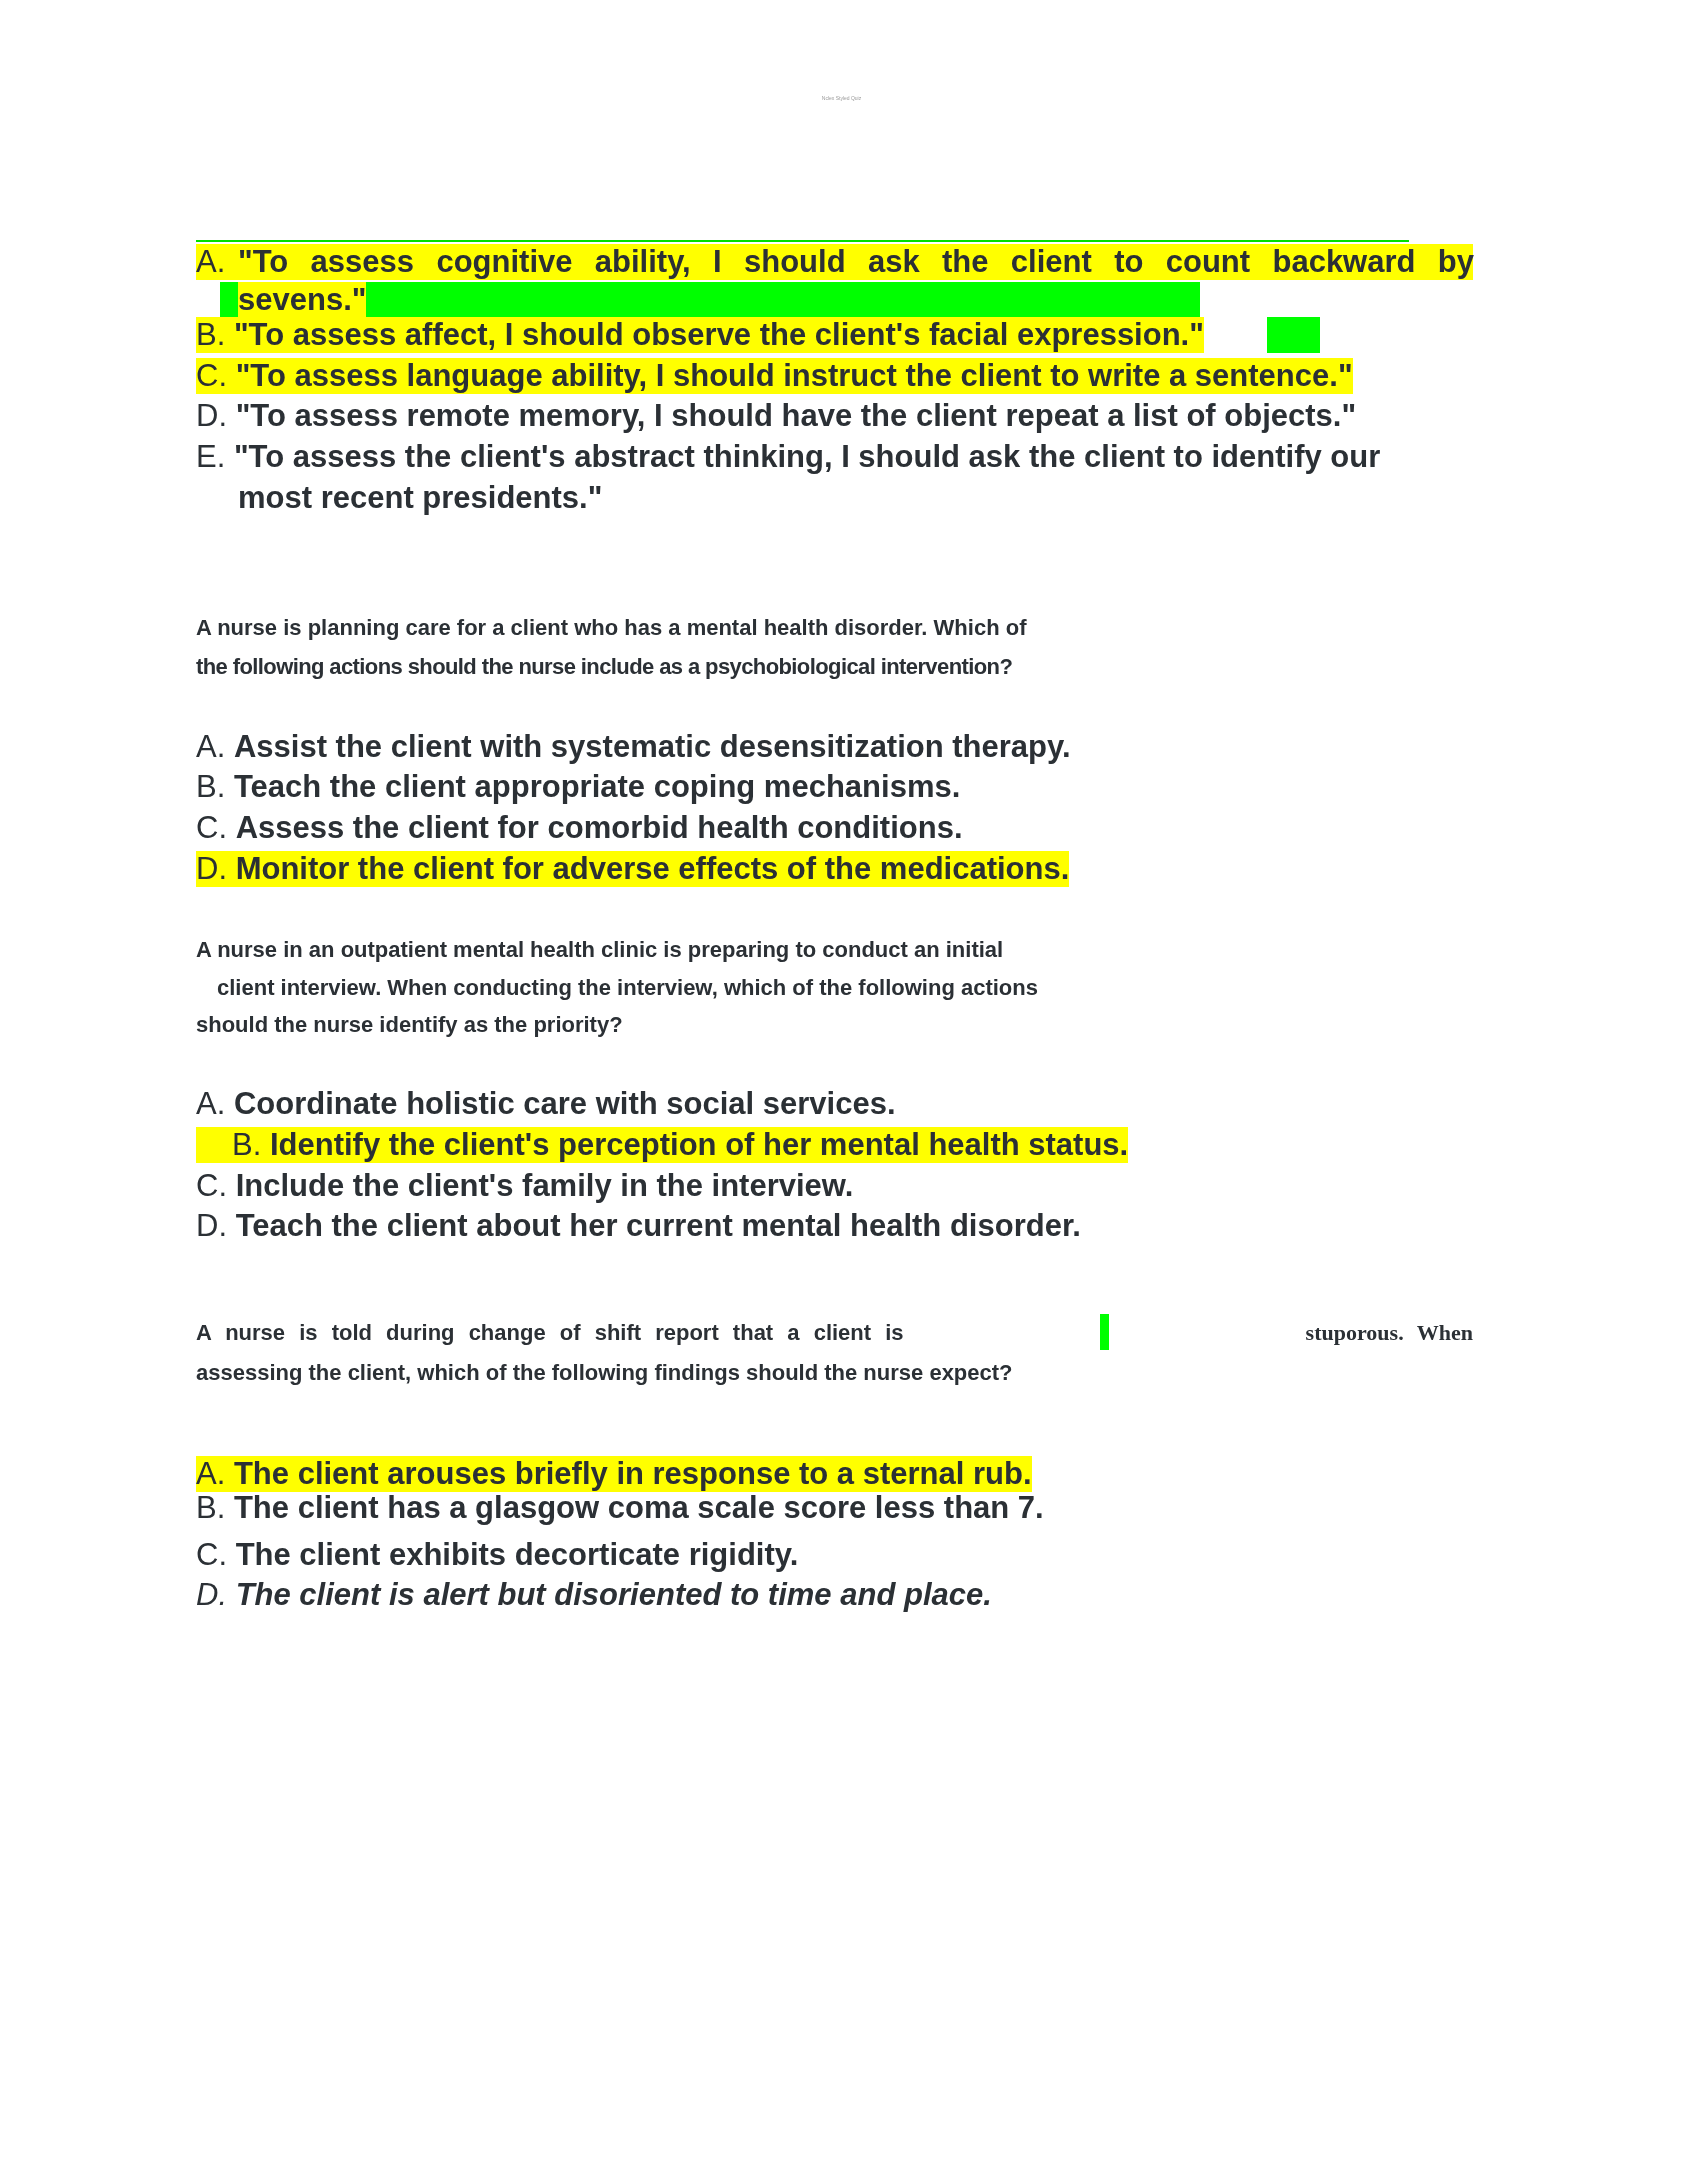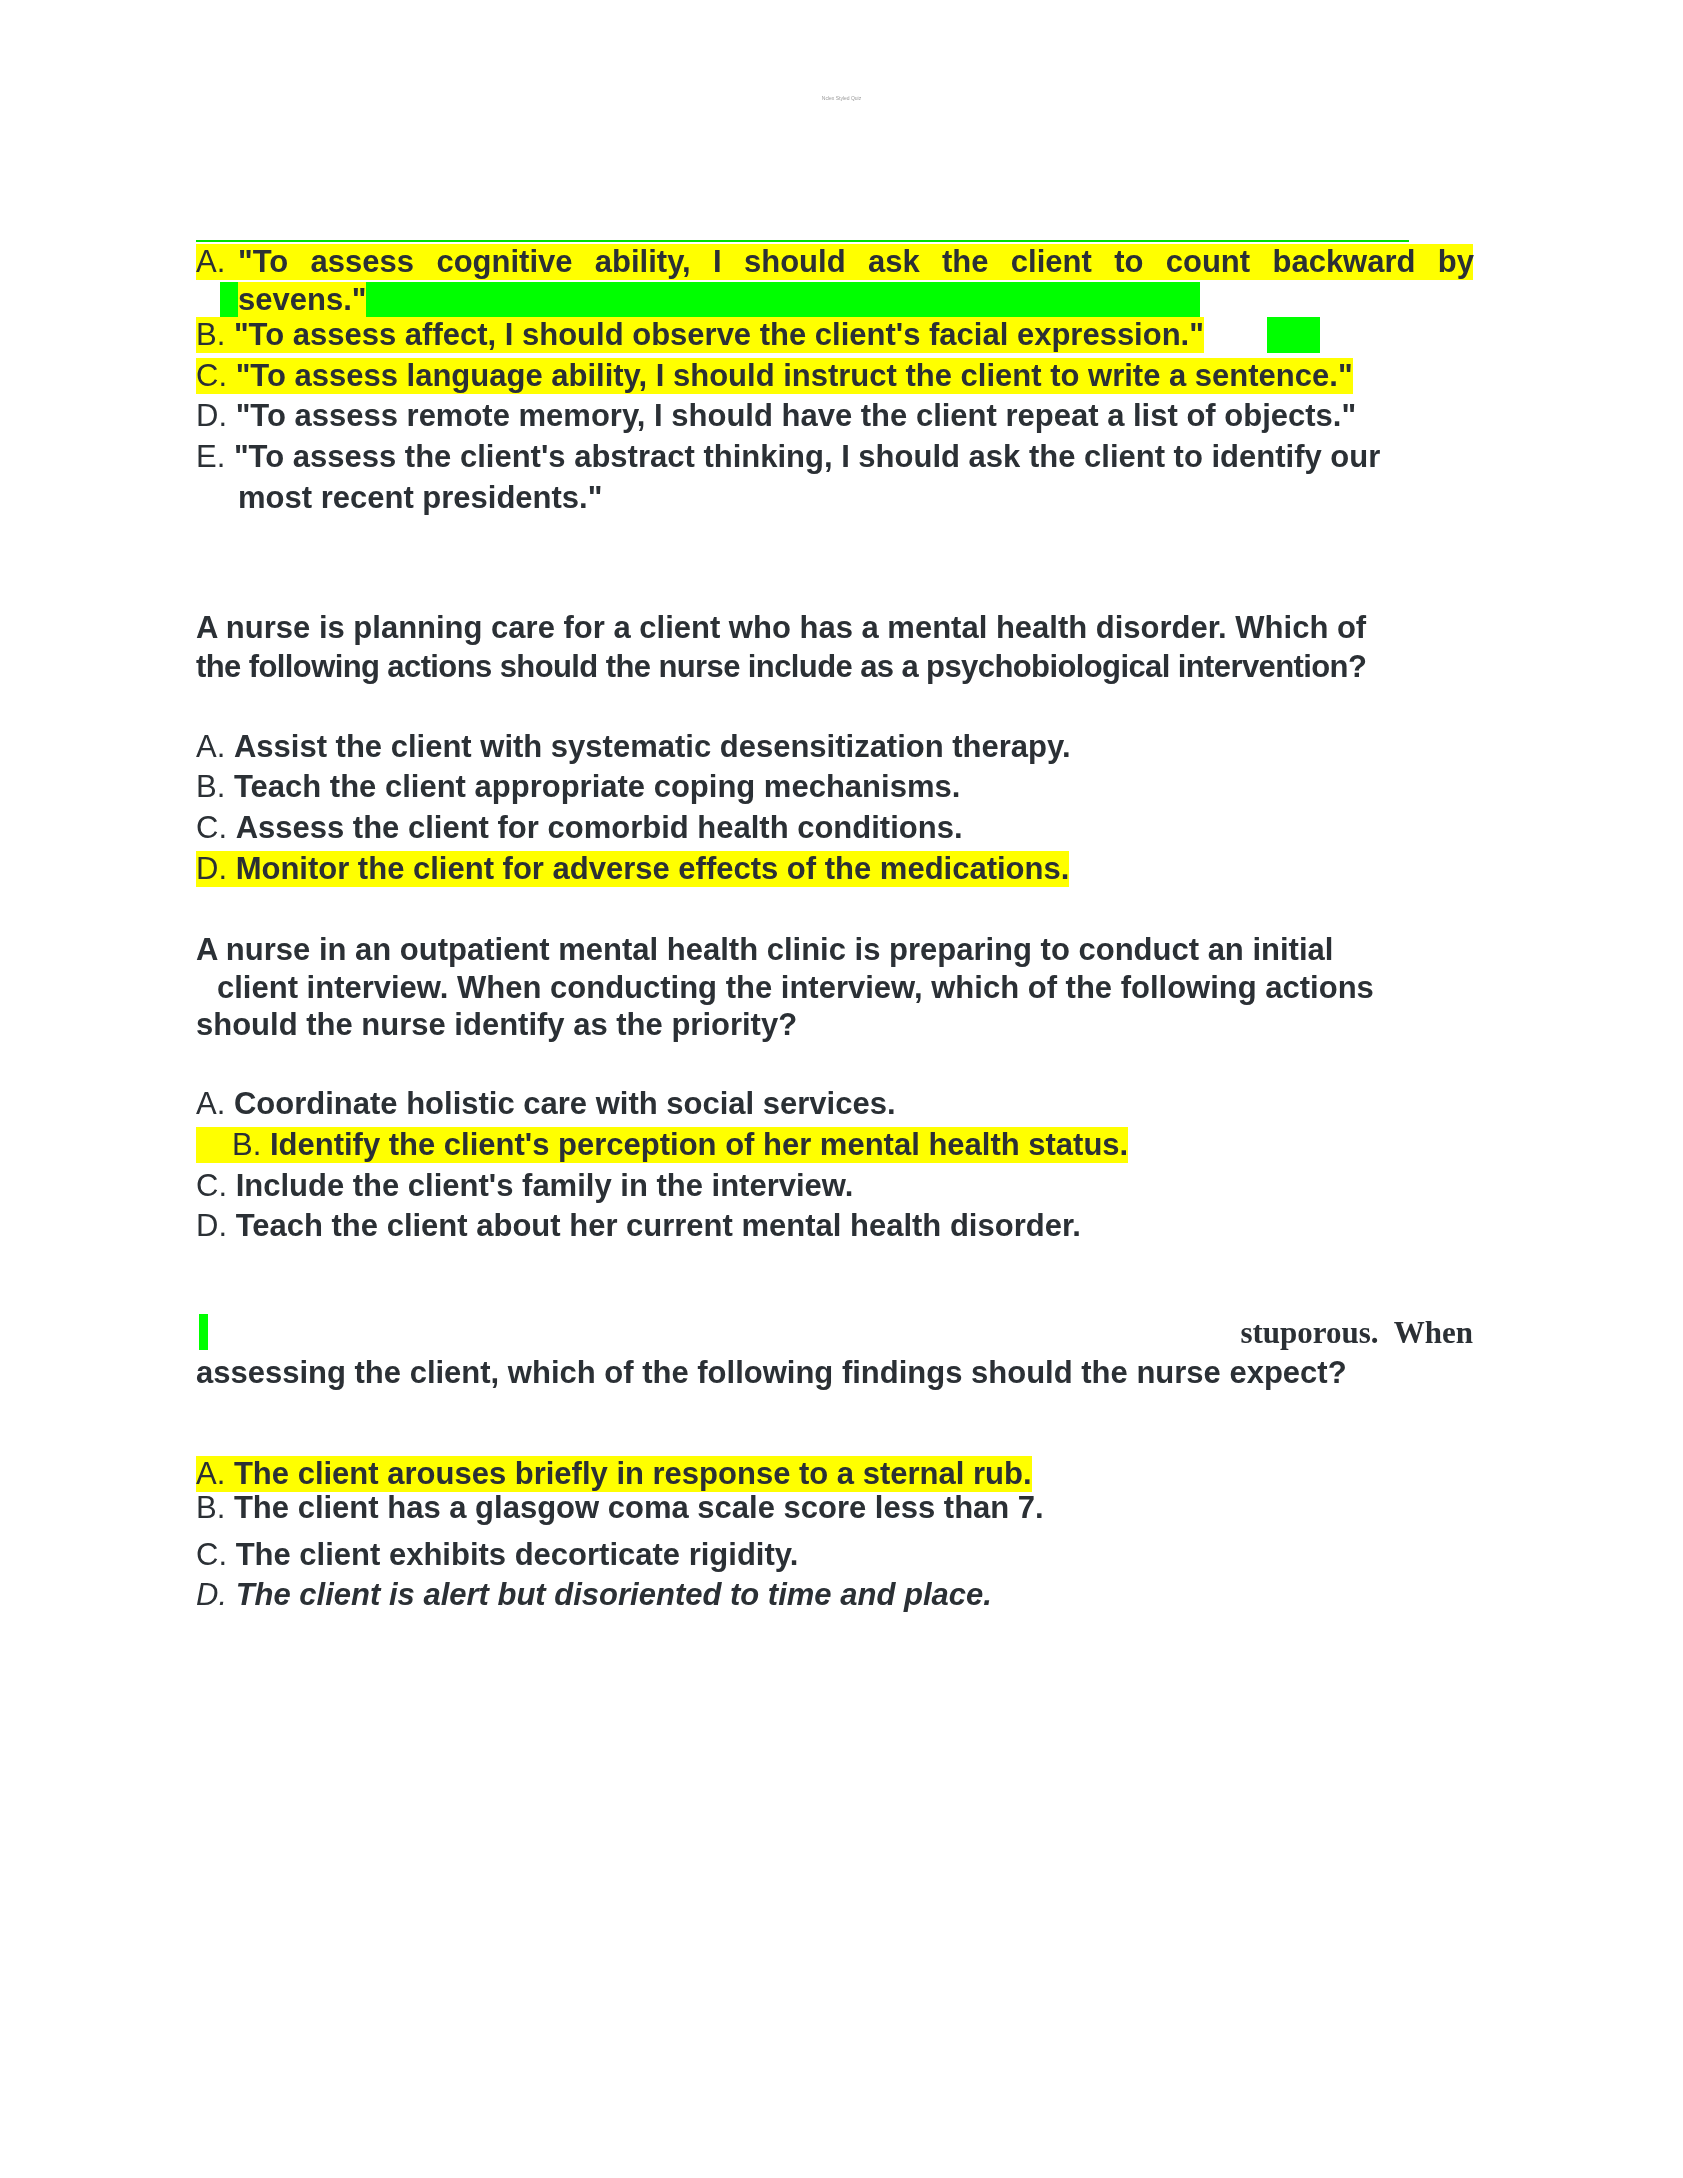--- a/index.html
+++ b/index.html
@@ -8,21 +8,21 @@
   .header { position: absolute; top: 95px; left: 0; width: 1683px; text-align: center;
             font-size: 5px; color: #9a9a9a; }
   .block { position: absolute; left: 196px; width: 1277px; }
   .opt { position: absolute; left: 0; font-size: 31px; line-height: 36px; white-space: nowrap; }
   .letter { font-weight: normal; }
   .otext { font-weight: bold; }
   .hl { background: #ffff00; }
   .gbar { position: absolute; background: #00ff00; }
   .gline { position: absolute; background: #00e000; height: 2px; }
   .justify { display: flex; justify-content: space-between; width: 1277px; }
-  .q { position: absolute; left: 0; font-size: 31px; line-height: 38px; font-weight: bold; white-space: nowrap; }
+  .q { position: absolute; left: 0; font-size: 22px; line-height: 38px; font-weight: bold; white-space: nowrap; }
 </style>
 </head>
 <body>
 
 <div class="header">Nclex Styled Quiz</div>
 
 <div class="block" style="top:240px;">
   <div class="gline" style="top:0; left:0; width:1213px;"></div>
 
   <div class="opt hl" style="top:4px; width:1277px;">
@@ -108,20 +108,21 @@
     <span class="letter">C.</span>&nbsp;<span class="otext">Include the client's family in the interview.</span>
   </div>
   <div class="opt" style="top:277px;">
     <span class="letter">D.</span>&nbsp;<span class="otext">Teach the client about her current mental health disorder.</span>
   </div>
 </div>
 
 <div class="block" style="top:1314px;">
   <div class="q" style="top:0; width:1277px;">
     <div class="justify" style="width:1277px;">
+      <span style="word-spacing:8px;">A nurse is told during change of shift report that a client is</span>
       <span style="display:inline-block; width:9px; height:36px; background:#00ff00; margin-left:3px;"></span>
       <span style="word-spacing:8px; margin-left:4px;font-family:Liberation Serif, serif;">stuporous. When</span>
     </div>
   </div>
   <div class="q" style="top:40px;">
     <span>assessing the client, which of the following findings should the nurse expect?</span>
   </div>
   <div class="opt hl" style="top:142px;">
     <span class="letter">A.</span>&nbsp;<span class="otext">The client arouses briefly in response to a sternal rub.</span>
   </div>

